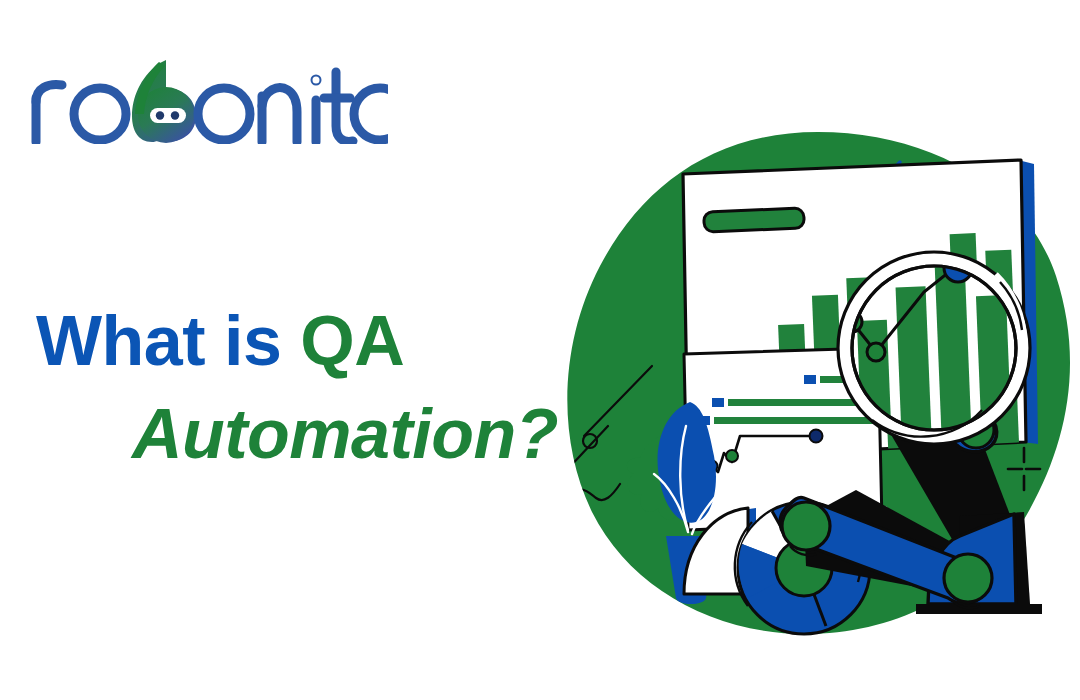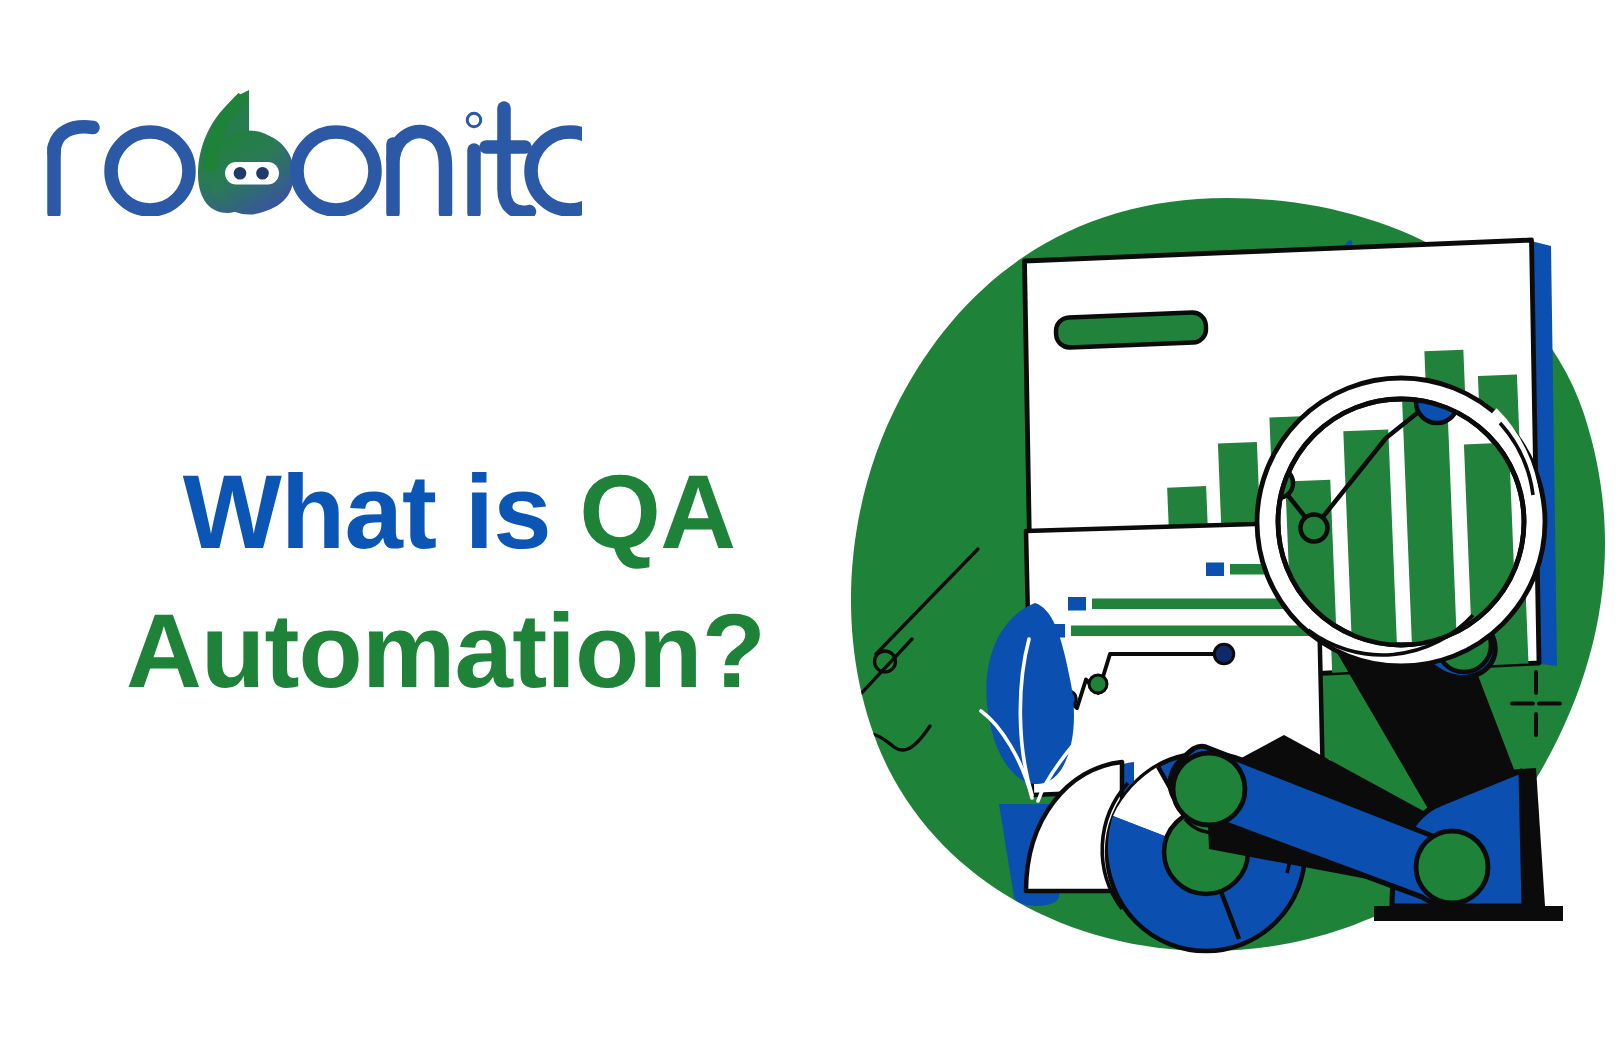--- a/index.html
+++ b/index.html
@@ -47,22 +47,22 @@
     width: 540px;
     font-size: 70px;
     font-weight: 700;
     line-height: 1.33;
     letter-spacing: -0.5px;
   }
   .headline .line {
     display: block;
     white-space: nowrap;
   }
-  .headline .line.l1 { text-align: center; }
-  .headline .line.l2 { text-align: center; padding-right: 18px; }
+  .headline .line.l1 { text-align: left; }
+  .headline .line.l2 { text-align: right; padding-right: 18px; font-style: italic; }
   .seg-blue  { color: #0B55B5; }
   .seg-green { color: #1E8239; }
 
   
   .illus {
     position: absolute;
     left: 556px;
     top: 126px;
     width: 524px;
     height: 530px;

